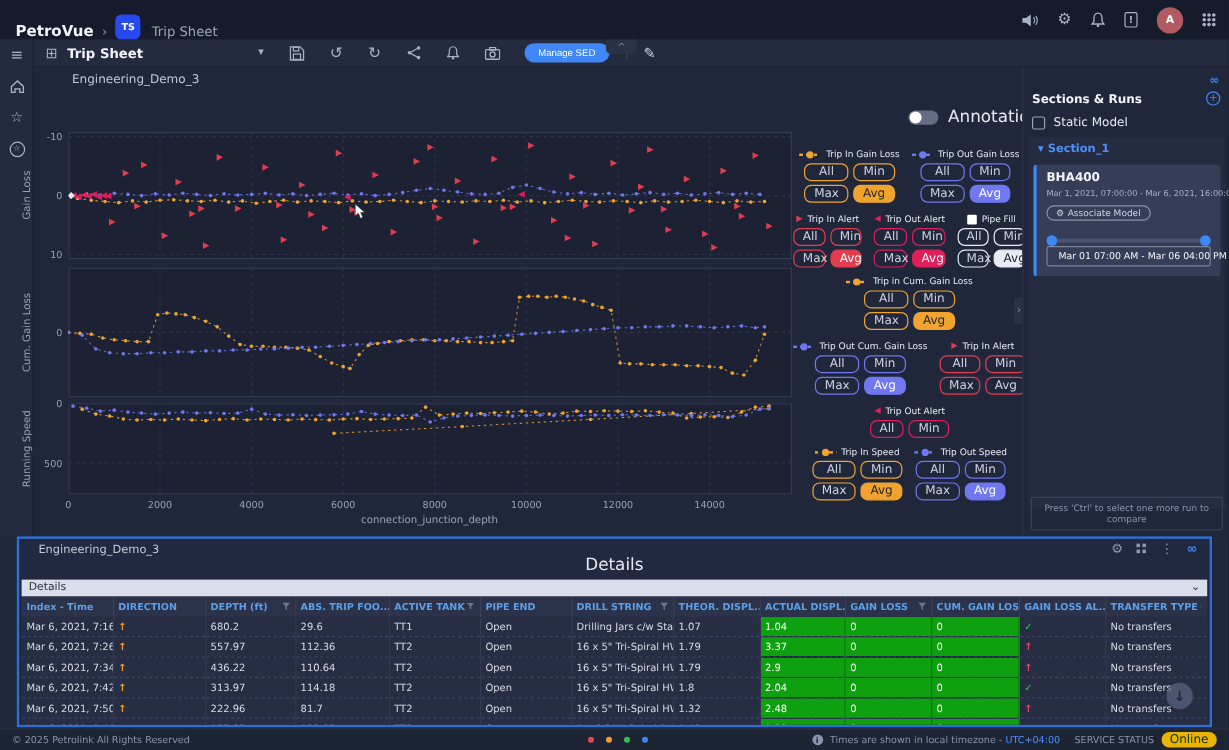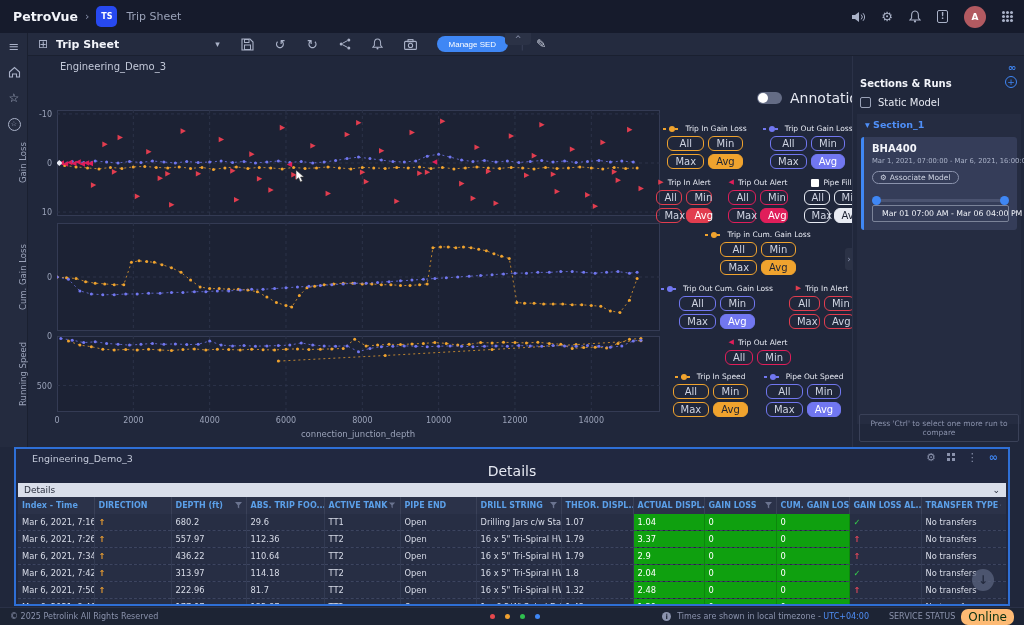--- a/index.html
+++ b/index.html
@@ -1,20 +1,20 @@
 <!DOCTYPE html>
 <html><head>
 <meta charset="utf-8">
 <style>
   * { margin:0; padding:0; box-sizing:border-box; }
   html,body { width:1024px; height:625px; background:#161b2c; font-family:"DejaVu Sans","Liberation Sans",sans-serif; overflow:hidden; }
   #app { position:relative; width:1024px; height:625px; background:#20273b; }
 
   
-  .topbar { position:absolute; left:0; top:0; width:1024px; height:33px; background:#161b2c; display:flex; align-items:center; }
+  .topbar { position:absolute; left:0; top:0; width:1024px; height:33px; background:#161b2c; display:flex; align-items:flex-end; }
   .brand { font-size:12.5px; font-weight:bold; color:#f2f4fa; margin-left:13px; }
   .bc-sep { color:#8b93ad; font-size:11px; margin:0 7px; }
   .ts-badge { width:21px; height:21px; border-radius:5px; background:#2749f0; color:#fff; font-size:8px; font-weight:bold; display:flex; align-items:center; justify-content:center; }
   .app-title { color:#9aa2b8; font-size:11px; margin-left:9px; }
   .topbar-right { position:absolute; right:10px; top:0; height:33px; display:flex; align-items:center; gap:16px; }
   .tb-ic { color:#aab2c8; font-size:13px; line-height:1; display:flex; align-items:center; justify-content:center; }
   .book-ic { width:11px; height:13px; border:1.5px solid #aab2c8; border-radius:2px; color:#aab2c8; font-size:8px; font-weight:bold; display:flex; align-items:center; justify-content:center; }
   .avatar { width:22px; height:22px; border-radius:50%; background:#b25a61; color:#fff; font-size:9px; font-weight:bold; display:flex; align-items:center; justify-content:center; }
   .waffle { width:3px; height:3px; border-radius:50%; background:#aab2c8; color:#aab2c8; box-shadow:4px 0,8px 0,0 4px,4px 4px,8px 4px,0 8px,4px 8px,8px 8px; margin-right:9px; margin-bottom:8px; }
 
@@ -43,21 +43,21 @@
   .annotation span.lbl { color:#e6e9f2; font-size:14px; }
   .ylabel { position:absolute; left:16px; width:14px; display:flex; align-items:center; justify-content:center; writing-mode:vertical-rl; transform:rotate(180deg); font-size:8.5px; color:#9aa2b8; }
   .ytick { position:absolute; left:28px; width:24px; text-align:right; font-size:8px; color:#9aa2b8; }
   .xtick { position:absolute; width:34px; text-align:center; font-size:8px; color:#9aa2b8; top:416px; }
   .xaxis-title { position:absolute; left:258px; top:429px; width:200px; text-align:center; font-size:8.5px; color:#9aa2b8; }
   svg.plot { position:absolute; }
 
   
   .legend-block { position:absolute; left:661px; width:194px; display:flex; flex-direction:column; gap:9px; }
   #legend-0 { top:124px; } #legend-1 { top:230px; } #legend-2 { top:372px; }
-  .lg-row { display:flex; justify-content:center; gap:16px; }
+  .lg-row { display:flex; justify-content:center; gap:10px; }
   .lg-item { display:flex; flex-direction:column; align-items:center; gap:3px; }
   .lg-head { display:flex; align-items:center; gap:4px; }
   .lg-label { font-size:7.5px; color:#e6e9f2; white-space:nowrap; }
   .lg-ml { position:relative; width:18px; height:2px; }
   .lg-ml i { position:absolute; left:6px; top:-2px; width:6px; height:6px; border-radius:50%; }
   .lg-tri { font-size:7px; line-height:1; }
   .lg-cb { width:8px; height:8px; background:#fff; border-radius:1px; }
   .lg-pills { display:grid; grid-template-columns:auto auto; gap:3px 4px; }
   .pill { min-width:26px; padding:1px 7px; border-radius:6px; font-size:10px; text-align:center; color:#cfd4e2; border:1px solid; }
 
@@ -105,22 +105,22 @@
 
   
   .footer { position:absolute; left:0; top:607px; width:1024px; height:18px; background:#1d2434; border-top:1px solid #2a3147; display:flex; align-items:center; }
   .ft-copy { font-size:8px; color:#8b93ad; margin-left:10px; }
   .ft-dots { position:absolute; left:490px; display:flex; gap:10px; }
   .ft-dots i { width:5px; height:5px; border-radius:50%; }
   .ft-right { position:absolute; right:10px; display:flex; align-items:center; gap:6px; }
   .info-ic { width:9px; height:9px; border-radius:50%; background:#8b93ad; color:#1d2434; font-size:7px; display:flex; align-items:center; justify-content:center; font-weight:bold; }
   .ft-tz { font-size:8px; color:#8b93ad; }
   .ft-tz b { color:#4f8ff7; font-weight:normal; }
-  .ft-svc { font-size:8px; color:#8b93ad; margin-left:14px; }
-  .online-pill { background:#fdba74; color:#06300f; border-radius:7px; font-size:12px; padding:1px 7px; }
+  .ft-svc { font-size:8px; color:#8b93ad; margin-left:6px; }
+  .online-pill { background:#eab308; color:#06300f; border-radius:7px; font-size:10px; padding:1px 7px; }
 
   .cursor-ghost { position:absolute; left:295px; top:168px; }
 </style>
 </head>
 <body>
 
 <div id="app">
 
   <div class="topbar">
     <span class="brand">PetroVue</span>
@@ -822,21 +822,21 @@
             <span class="pill" style="border-color: rgb(240, 163, 46);">Min</span>
             <span class="pill" style="border-color: rgb(240, 163, 46);">Max</span>
             <span class="pill" style="border-color: rgb(240, 163, 46); background: rgb(240, 163, 46); color: rgb(28, 34, 51);">Avg</span>
           </div>
         </div>
         <div class="lg-item">
           <div class="lg-head">
             <span class="lg-ml" style="background: repeating-linear-gradient(90deg, rgb(113, 119, 240) 0px, rgb(113, 119, 240) 3px, transparent 3px, transparent 6px);">
               <i style="background: rgb(113, 119, 240);"></i>
             </span>
-            <span class="lg-label">Pipe Out Speed</span>
+            <span class="lg-label">Trip Out Speed</span>
           </div>
           <div class="lg-pills">
             <span class="pill" style="border-color: rgb(113, 119, 240);">All</span>
             <span class="pill" style="border-color: rgb(113, 119, 240);">Min</span>
             <span class="pill" style="border-color: rgb(113, 119, 240);">Max</span>
             <span class="pill" style="border-color: rgb(113, 119, 240); background: rgb(113, 119, 240); color: rgb(255, 255, 255);">Avg</span>
           </div>
         </div>
       </div>
     </div>

